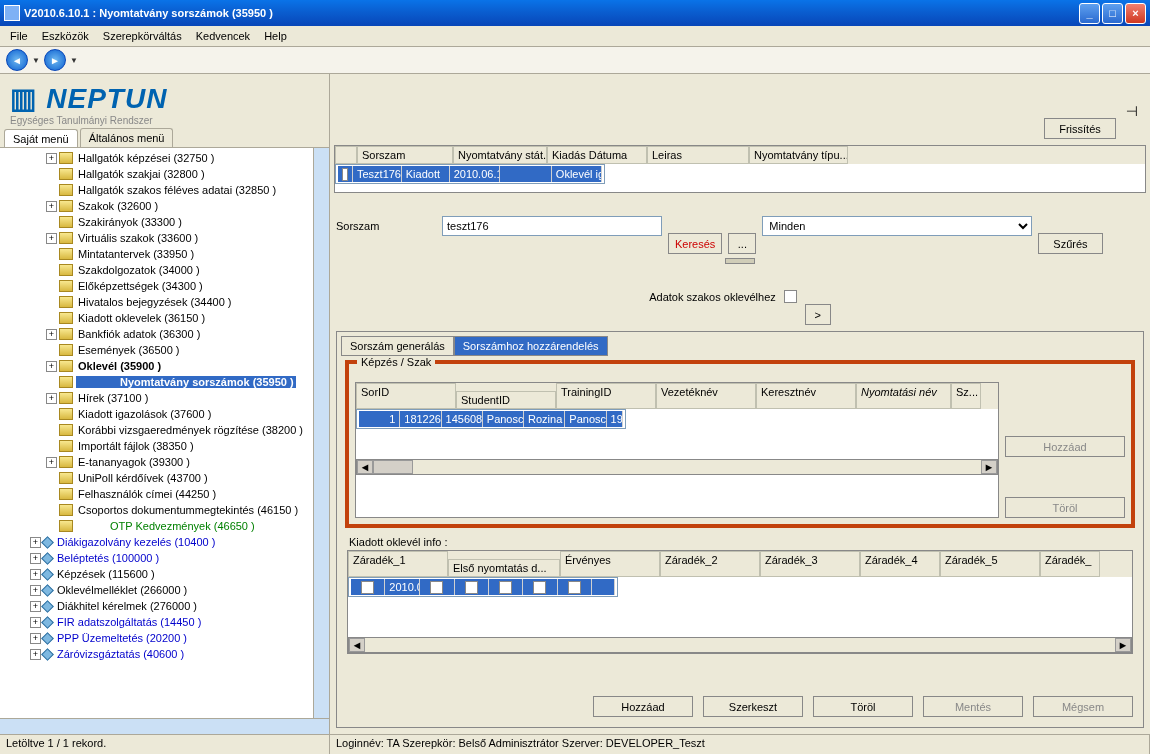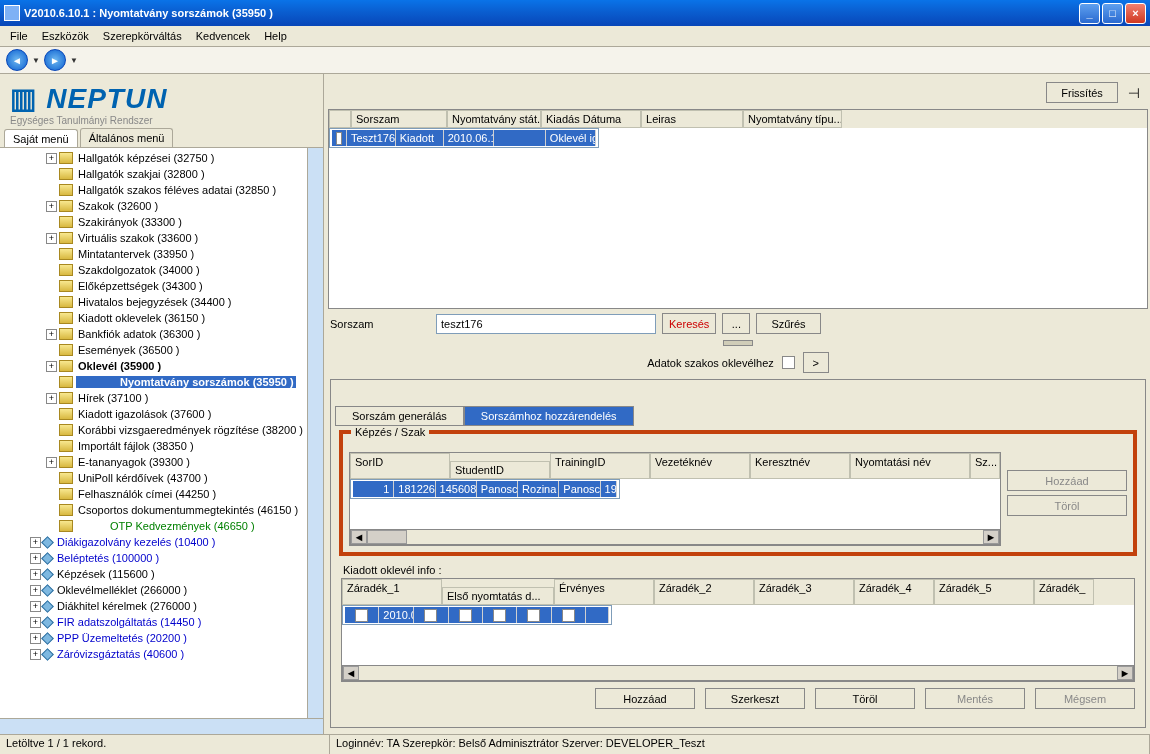--- a/index.html
+++ b/index.html
@@ -46,21 +46,21 @@
 .tree-item.green .label { color:#008000;margin-left:32px; }
 .indent1 { padding-left:28px;}
 .indent2 { padding-left:44px;}
 
 .statusbar { height:20px; border-top:1px solid #aca899; display:flex; background:#ece9d8; }
 .statusbar .cell { border-right:1px solid #aca899; padding:2px 6px; }
 .statusbar .cell:first-child{width:330px;}
 
 
 .topbar-r { display:flex; justify-content:flex-end; gap:10px; padding:4px 8px 6px; align-items:center;}
-.btn { border:1px solid #888; background:#ece9d8; padding:2px 14px; min-height:21px;}
+.btn { border:1px solid #888; background:#ece9d8; padding:2px 14px; min-height:21px;margin-top:36px;}
 .btn.disabled{color:#888;}
 .pin { font-size:14px;}
 
 .grid { background:#fff; border:1px solid #888; font-size:11px; }
 .grid-head { display:flex; background:#ece9d8; }
 .grid-head .gh { border:1px solid #c0c0b0; padding:2px 4px; overflow:hidden; white-space:nowrap;}
 .grid-row { display:flex; }
 .grid-row .gc { border-right:1px solid #d0d0d0; padding:2px 4px; overflow:hidden; white-space:nowrap;}
 .grid-row.sel .gc { background:#316ac5; color:white; }
 .grid-row .chkcell{display:flex;align-items:center;justify-content:center;}
@@ -74,21 +74,21 @@
 .sel{border:1px solid #7f9db9; background:#fff; padding:1px 2px; height:20px; width:270px;}
 .red{color:#cc0000;}
 
 .separator{height:10px; display:flex; justify-content:center; align-items:center;}
 .grip{width:30px;height:6px;border:1px solid #888;background:#d0cdb8;}
 
 .mid-row{display:flex; align-items:center; gap:8px; padding:4px 2px; justify-content:center;}
 
 .bottom-panel{border:1px solid #888; background:#ece9d8; margin:2px; padding:4px; flex:1; display:flex; flex-direction:column;}
 .subtabs{display:flex;}
-.subtab{border:1px solid #888; padding:3px 16px; background:#ece9d8;margin-top:22px;}
+.subtab{border:1px solid #888; padding:3px 8px; background:#ece9d8;}
 .subtab.active{background:#316ac5; color:white;}
 .group{border:4px solid #c2410c; margin:4px; padding:18px 6px 6px; position:relative;}
 .group-title{position:absolute; top:-8px; left:8px; background:#ece9d8; padding:0 4px;}
 .hscroll{height:16px; background:#ece9d8; display:flex; border:1px solid #888;}
 .hscroll .hbtn{width:16px; border:1px solid #999; background:#d4d0c8; display:flex;align-items:center;justify-content:center;}
 .hscroll .htrack{flex:1;}
 .hscroll .hthumb{width:40px; height:100%; background:#d4d0c8; border:1px solid #999;}
 
 .grow{display:flex; gap:6px;}
 .grow .grid{flex:1;}
@@ -329,20 +329,21 @@
           <div class="gc" style="width: 102px;"></div>
           <div class="gc" style="width: 99px;">Oklevél igazolás</div>
         </div>
     </div>
 
     <div class="search-row">
       <span class="lbl">Sorszam</span>
       <input class="txt" style="width: 220px;" value="teszt176">
       <button class="btn red" style="padding:2px 6px">Keresés</button>
       <button class="btn" style="padding:2px 6px;width:28px">...</button>
+      <select class="sel"><option>Minden</option></select>
       <button class="btn">Szűrés</button>
     </div>
 
     <div class="separator">
         <div class="grip"></div>
       </div>
 
     <div class="mid-row">
       <span>Adatok szakos oklevélhez</span>
       <span class="chk"></span>
@@ -358,21 +359,21 @@
       <div class="group">
         <span class="group-title">Képzés / Szak</span>
         <div class="grow">
           <div class="grid">
             <div class="grid-head" id="g2h">
                 <div class="gh" style="width: 100px;">SorID</div>
                 <div class="gh" style="width: 100px; margin-top: 8px;">StudentID</div>
                 <div class="gh" style="width: 100px;">TrainingID</div>
                 <div class="gh" style="width: 100px;">Vezetéknév</div>
                 <div class="gh" style="width: 100px;">Keresztnév</div>
-                <div class="gh" style="width: 120px;">Nyomtatási név</div>
+                <div class="gh" style="width: 95px; font-style: italic;">Nyomtatási név</div>
                 <div class="gh" style="width: 30px;">Sz...</div>
               </div>
             <div class="grid-row sel" id="g2r">
                 <div class="gc" style="width: 100px; text-align: right;">1</div>
                 <div class="gc" style="width: 100px; text-align: right;">1812260</div>
                 <div class="gc" style="width: 100px; text-align: right;">14560865</div>
                 <div class="gc" style="width: 100px; text-align: left;">Panosch</div>
                 <div class="gc" style="width: 100px; text-align: left;">Rozina</div>
                 <div class="gc" style="width: 100px; text-align: left;">Panosch Rozina</div>
                 <div class="gc" style="width: 30px; text-align: left;">19</div>

